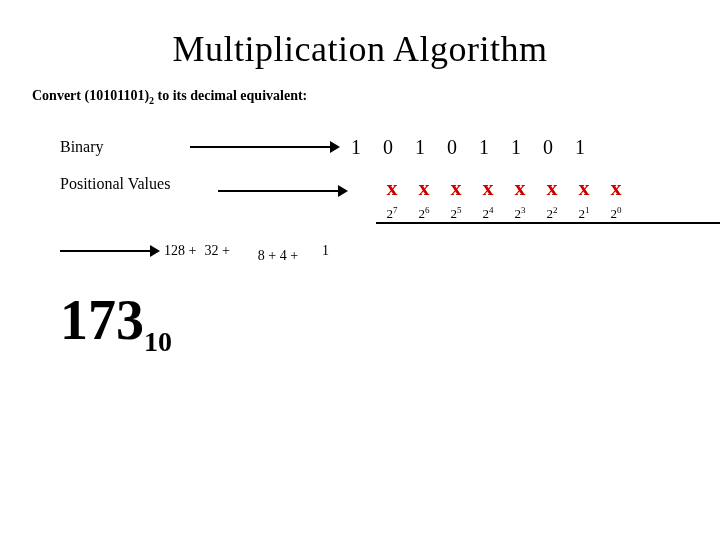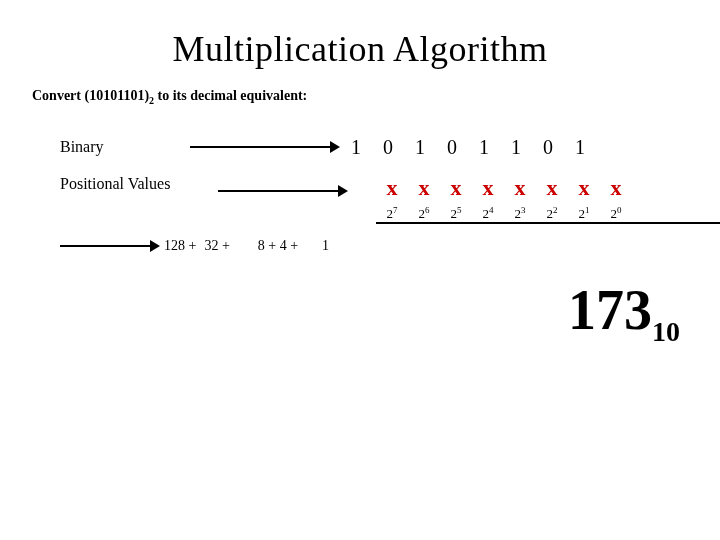--- a/index.html
+++ b/index.html
@@ -140,21 +140,21 @@
       margin-left: 0;
     }
 
     .prod-item {
       font-size: 14px;
       padding: 0 4px;
     }
 
     
     .result-container {
-      text-align: right;
+      text-align: left;
       margin-top: 24px;
     }
 
     .result-number {
       font-size: 56px;
       font-weight: bold;
     }
 
     .result-number sub {
       font-size: 28px;
@@ -231,21 +231,21 @@
   </div>
 
   <div class="row products-row" style="margin-top:10px;">
     <div class="arrow products-arrow">
       <div class="arrow-line" style="width:90px;"></div>
       <div class="arrow-head"></div>
     </div>
     <div class="products-values">
       <span class="prod-item">128 +</span>
       <span class="prod-item" style="">32 +</span>
-      <span class="prod-item" style="margin-left:20px;">8 + 4 +</span>
+      <span class="prod-item" style="margin-left:20px;margin-top:10px;">8 + 4 +</span>
       <span class="prod-item" style="margin-left:16px;">1</span>
     </div>
   </div>
 
   <div class="result-container">
     <span class="result-number">
       <span>173</span><sub>10</sub>
     </span>
   </div>
 

